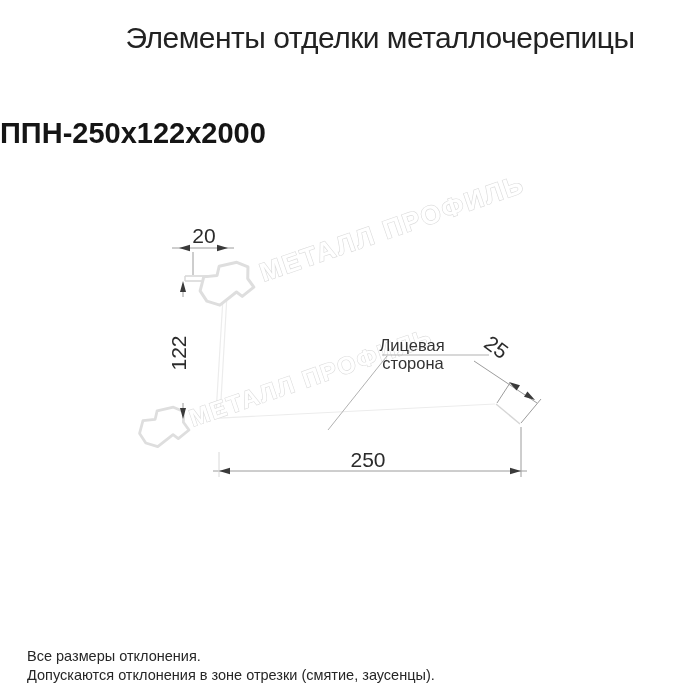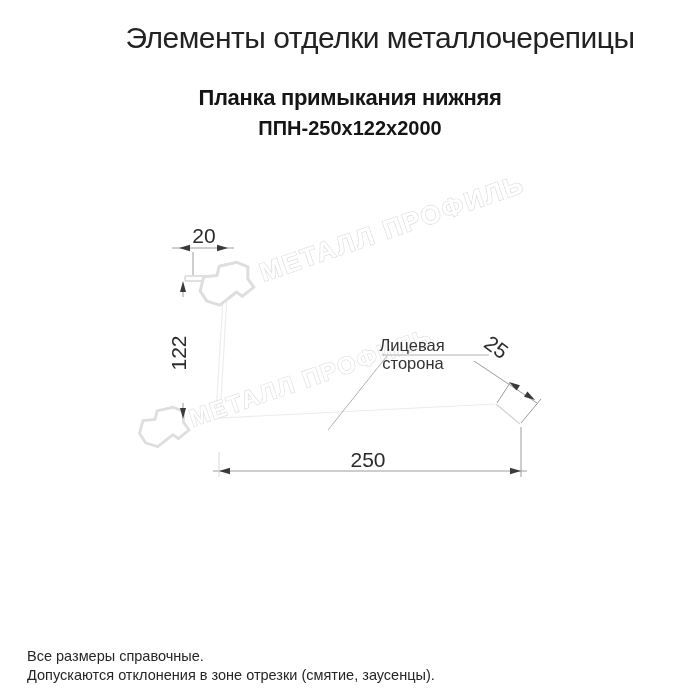--- a/index.html
+++ b/index.html
@@ -2,22 +2,22 @@
 <html><head>
 <meta charset="utf-8">
 <style>
   html,body{margin:0;padding:0;background:#fff;}
   .page{position:relative;width:700px;height:700px;background:#ffffff;
         font-family:"Liberation Sans",sans-serif;overflow:hidden;}
   .title{position:absolute;top:21px;left:0;width:100%;text-align:center;
          font-size:30px;font-weight:400;letter-spacing:-0.5px;color:#222;padding-left:30px;}
   .subtitle{position:absolute;top:85px;left:0;width:100%;text-align:center;
             font-size:22px;font-weight:700;letter-spacing:-0.3px;color:#151515;}
-  .model{position:absolute;top:117px;left:0;width:100%;text-align:center;
-         font-size:20px;font-weight:700;color:#151515;}
+  .model{position:absolute;top:117px;left:0;width:100%;text-align:left;
+         font-size:29px;font-weight:700;color:#151515;}
   .drawing-svg{position:absolute;left:0;top:0;}
   .notes{position:absolute;left:27px;top:647px;font-size:14.5px;line-height:19px;color:#262626;}
   
   .dim{stroke:#9c9c9c;stroke-width:1;fill:none;}
   .dim-faint{stroke:#d8d8d8;stroke-width:1;fill:none;}
   .arr{fill:#3a3a3a;stroke:none;}
   .dimtxt{font-size:21px;fill:#2b2b2b;text-anchor:middle;}
   .lbl{font-size:16.5px;fill:#333;text-anchor:middle;}
   .leader{stroke:#a8a8a8;stroke-width:0.9;fill:none;}
   .profile{stroke:#d6d6d6;stroke-width:1.4;fill:none;}
@@ -25,21 +25,20 @@
   .wm-icon{fill:#ffffff;stroke:#dedede;stroke-width:3;stroke-linejoin:round;}
   .wm-text{font-size:26px;font-weight:700;letter-spacing:2px;fill:#ffffff;
            stroke:#dcdcdc;stroke-width:1.3;paint-order:stroke;}
 </style>
 </head>
 <body>
 
 <div class="page">
 
   <div class="title">Элементы отделки металлочерепицы</div>
-  <div class="subtitle">Планка примыкания нижняя</div>
   <div class="model">ППН-250х122х2000</div>
 
   <svg class="drawing-svg" width="700" height="700" viewBox="0 0 700 700" xmlns="http://www.w3.org/2000/svg">
 
     <g>
       <path class="profile" d="M185,276 H228 M185,281 H224 M185,276 V281"></path>
       <path class="profile-ghost" d="M228,277 L220,418 L495,404 M224,281 L216,414"></path>
       <path class="profile" d="M496,404 L520,424"></path>
     </g>
 
@@ -88,17 +87,17 @@
 
     <g>
       <line class="leader" x1="382" y1="355" x2="489" y2="355"></line>
       <line class="leader" x1="387" y1="356" x2="328" y2="430"></line>
       <text class="lbl" x="412" y="351">Лицевая</text>
       <text class="lbl" x="413" y="369">сторона</text>
     </g>
   </svg>
 
   <div class="notes">
-    <div>Все размеры справочные.</div>
+    <div>Все размеры отклонения.</div>
     <div>Допускаются отклонения в зоне отрезки (смятие, заусенцы).</div>
   </div>
 
 </div>
 
 </body></html>

